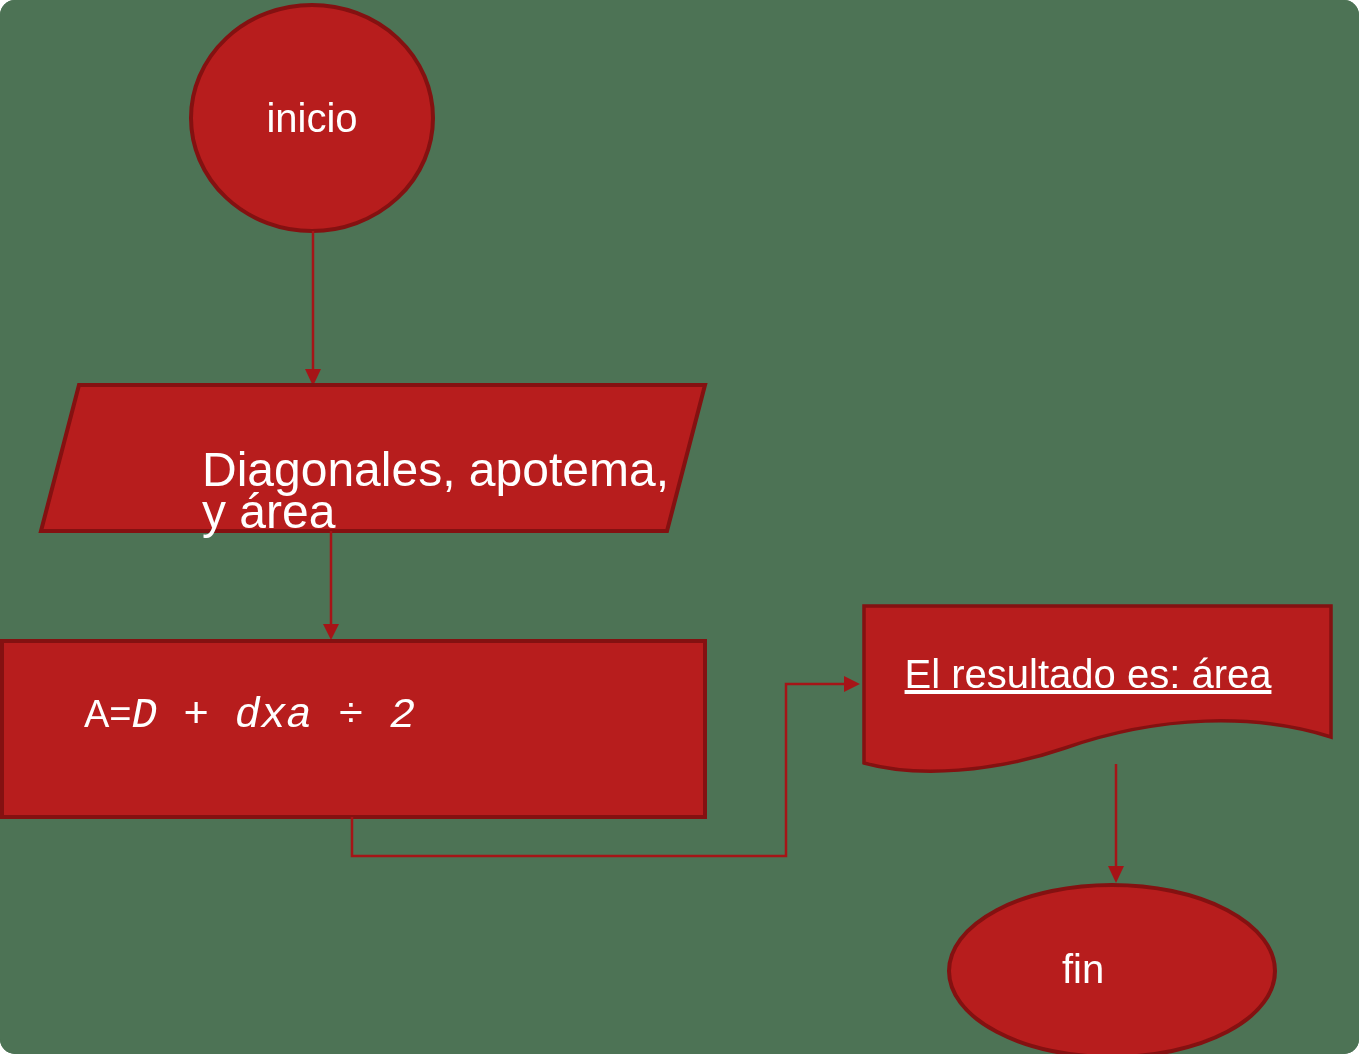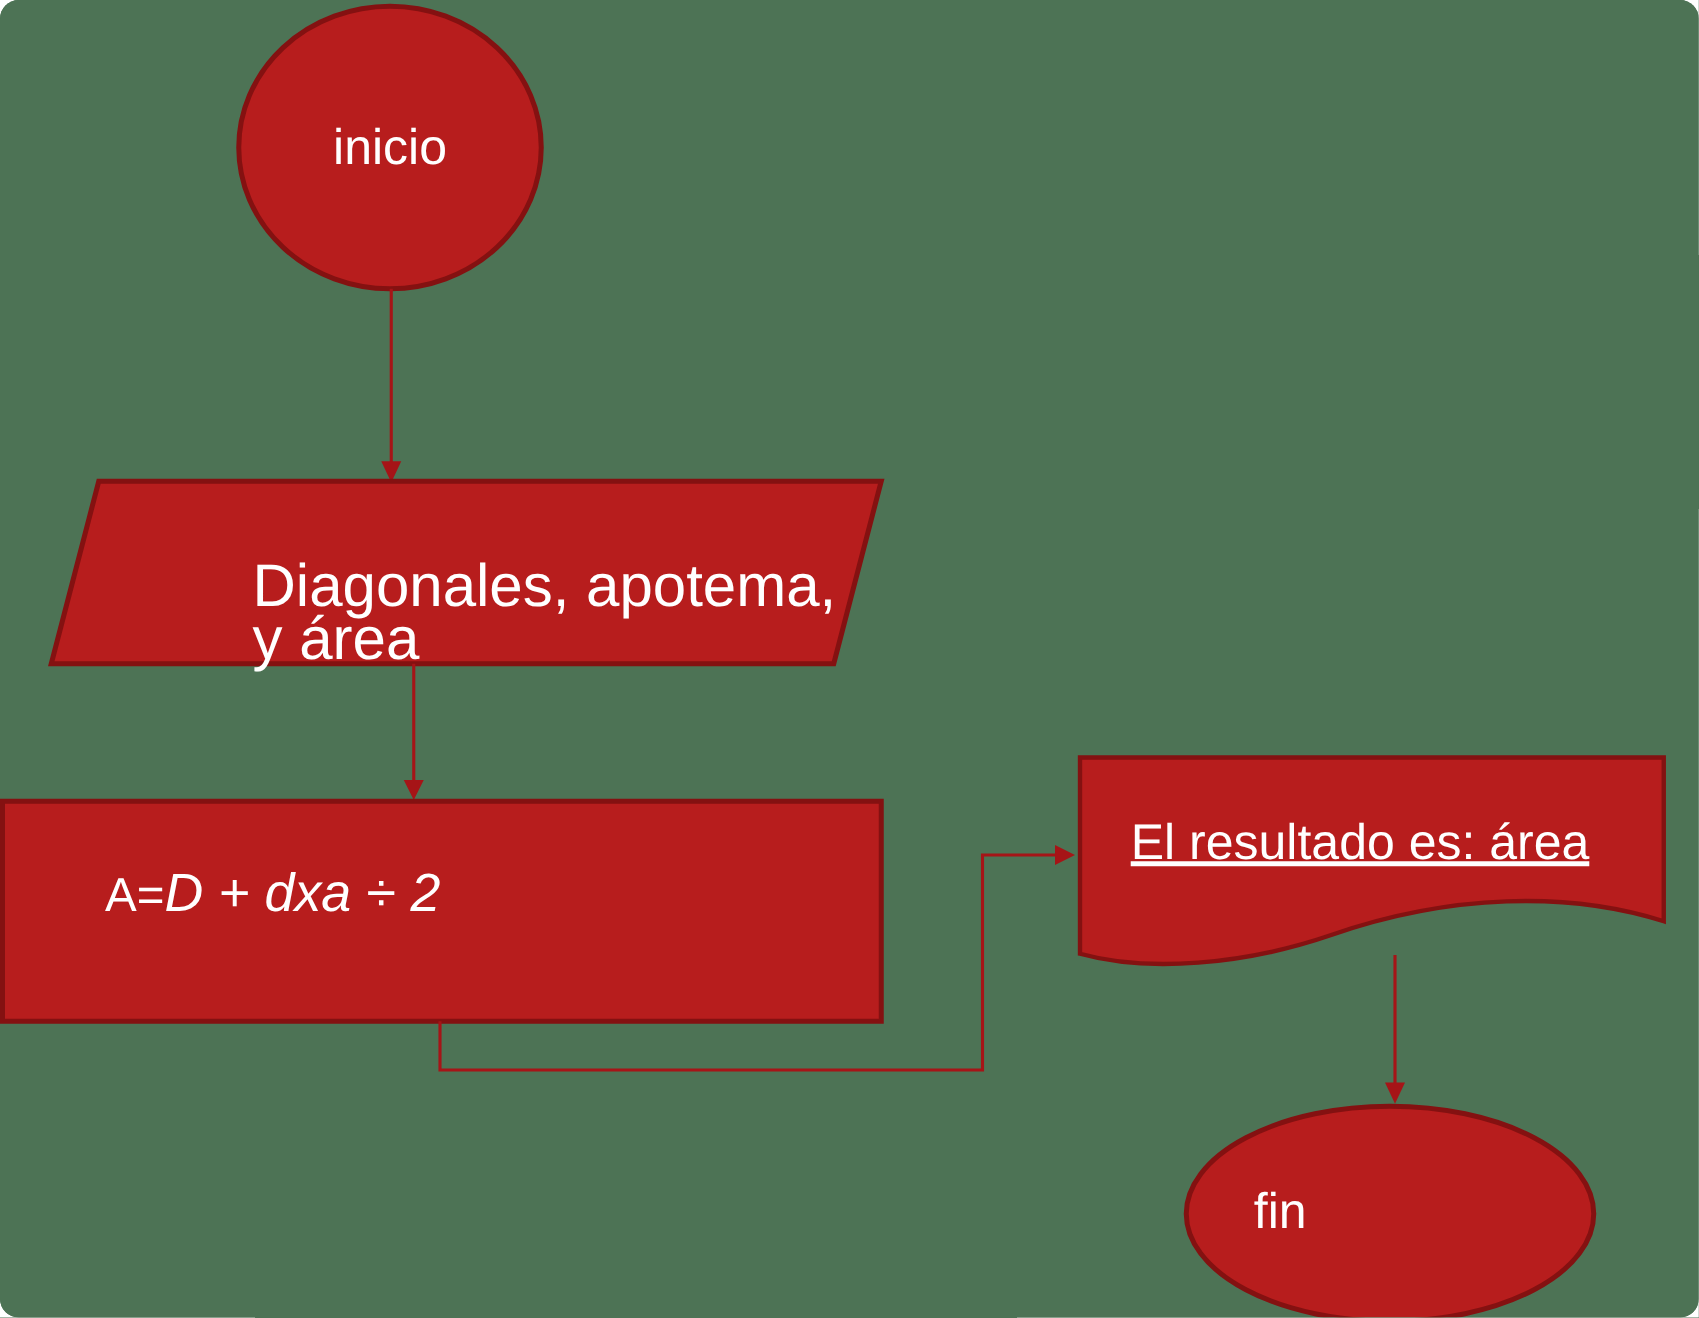--- a/index.html
+++ b/index.html
@@ -16,23 +16,23 @@
   .label {
     position: absolute;
     color: #FFFFFF;
     font-family: "Liberation Sans", sans-serif;
     -webkit-font-smoothing: antialiased;
   }
   .label-start   { left: 205px; top: 97px;  width: 214px; text-align: center; font-size: 40px; line-height: 42px; }
   .label-input   { left: 202px; top: 437px; width: 500px; text-align: left;   font-size: 48px; line-height: 42px; margin-top: 12px; }
   .label-formula { left: 84px;  top: 694px; display: flex; align-items: baseline; }
   .formula-prefix { font-size: 38px; line-height: 1; font-family: "Liberation Sans", sans-serif; }
-  .formula-math   { font-size: 43px; line-height: 1; font-style: italic; font-family: Liberation Sans, sans-serif; }
+  .formula-math   { font-size: 43px; line-height: 1; font-style: italic; font-family: Liberation Mono, monospace; }
   .label-output  { left: 868px; top: 653px; width: 440px; text-align: center; font-size: 40px; line-height: 42px; text-decoration: underline; }
-  .label-end     { left: 1003px; top: 948px; width: 160px; font-size: 40px; line-height: 42px; }
+  .label-end     { left: 1003px; top: 948px; width: 160px; text-align: center; font-size: 40px; line-height: 42px; }
 </style>
 </head>
 <body>
 
 <div class="canvas">
 
   <svg width="1359" height="1054" viewBox="0 0 1359 1054">
 
     <rect x="0" y="0" width="1359" height="1054" fill="#4D7355"></rect>
 

